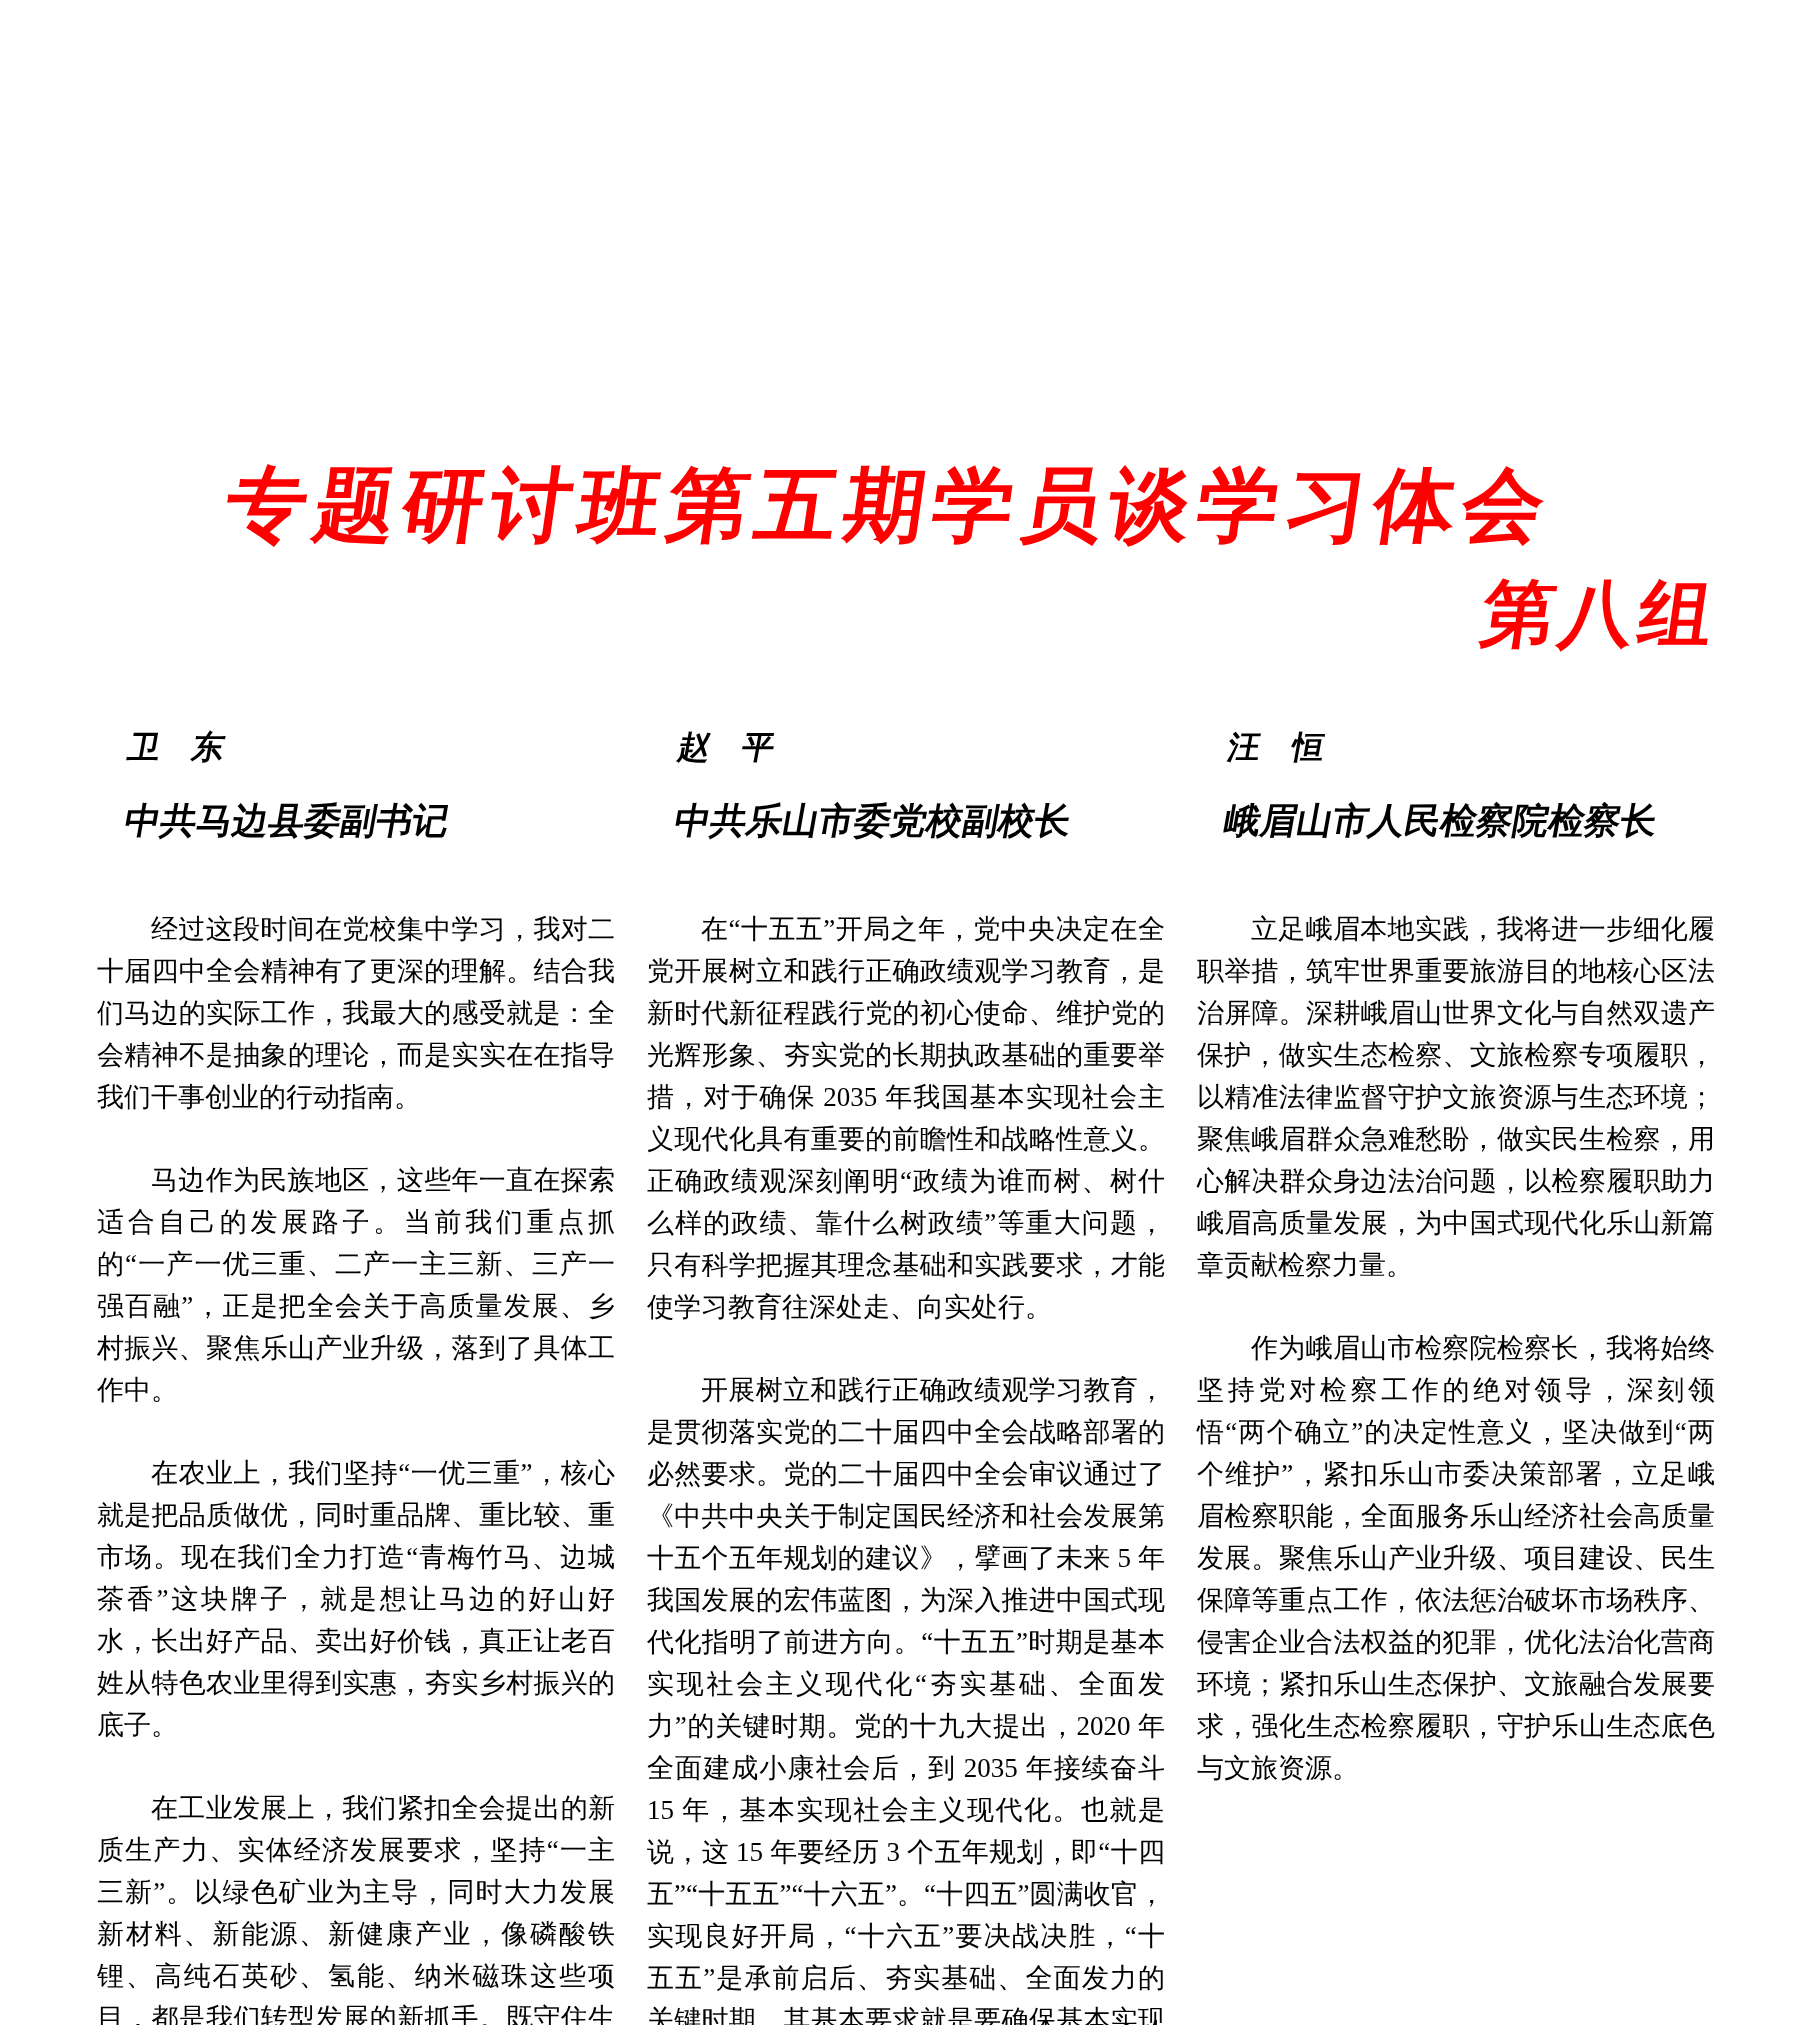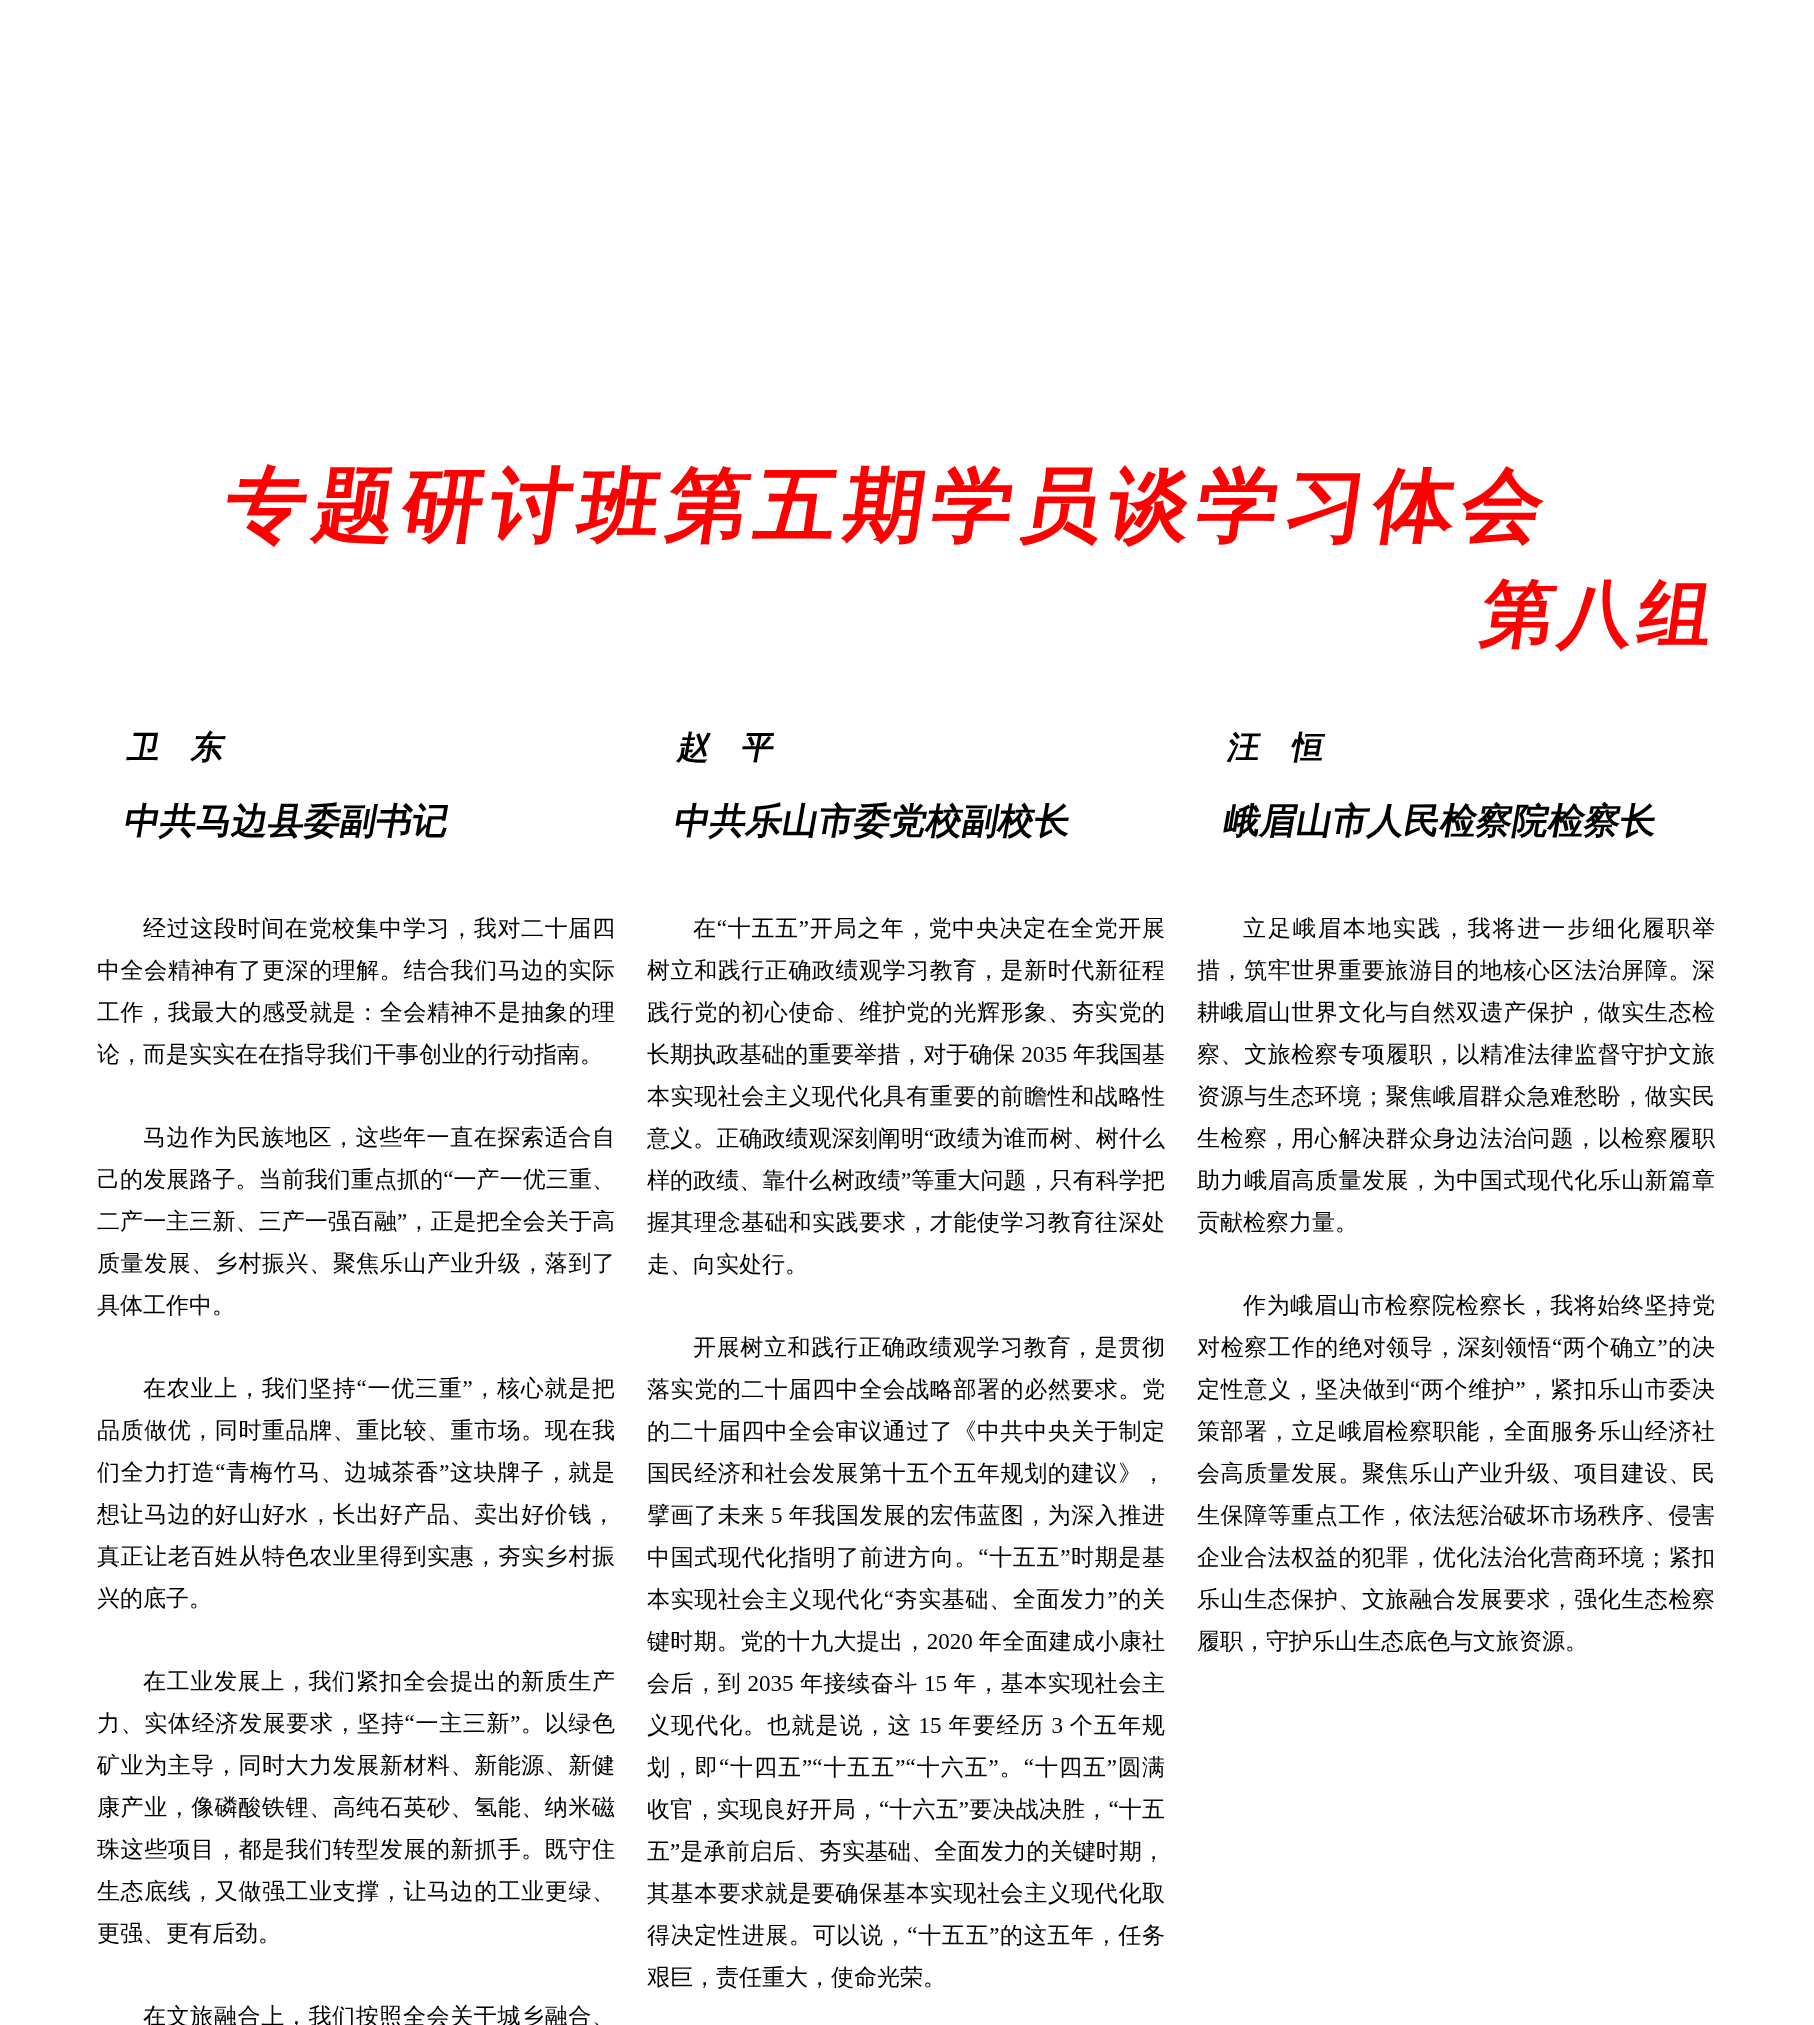--- a/index.html
+++ b/index.html
@@ -65,21 +65,21 @@
     padding-left: 24px;
     font-size: 36px;
     line-height: 1.2;
     font-weight: bold;
     white-space: nowrap;
     transform: skewX(-10deg);
     transform-origin: left bottom;
   }
   .column p {
     margin: 0 0 41px 0;
-    font-size: 23px;
+    font-size: 27px;
     line-height: 42px;
     text-align: justify;
     text-justify: inter-ideograph;
     text-indent: 2em;
     word-break: break-all;
   }
 </style>
 </head>
 <body>
 

